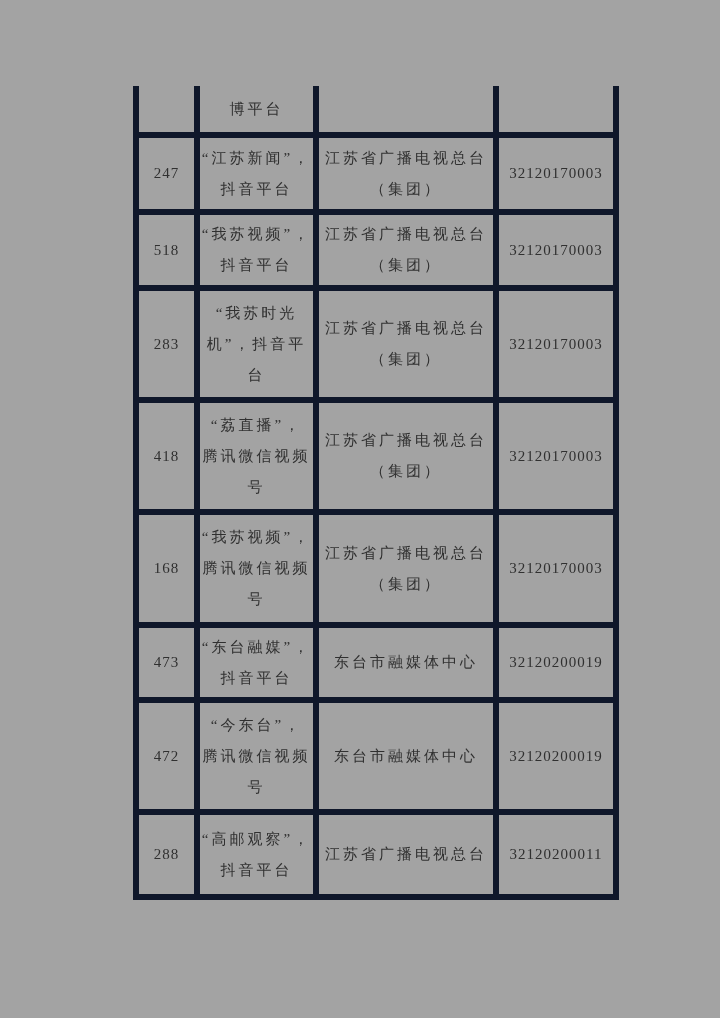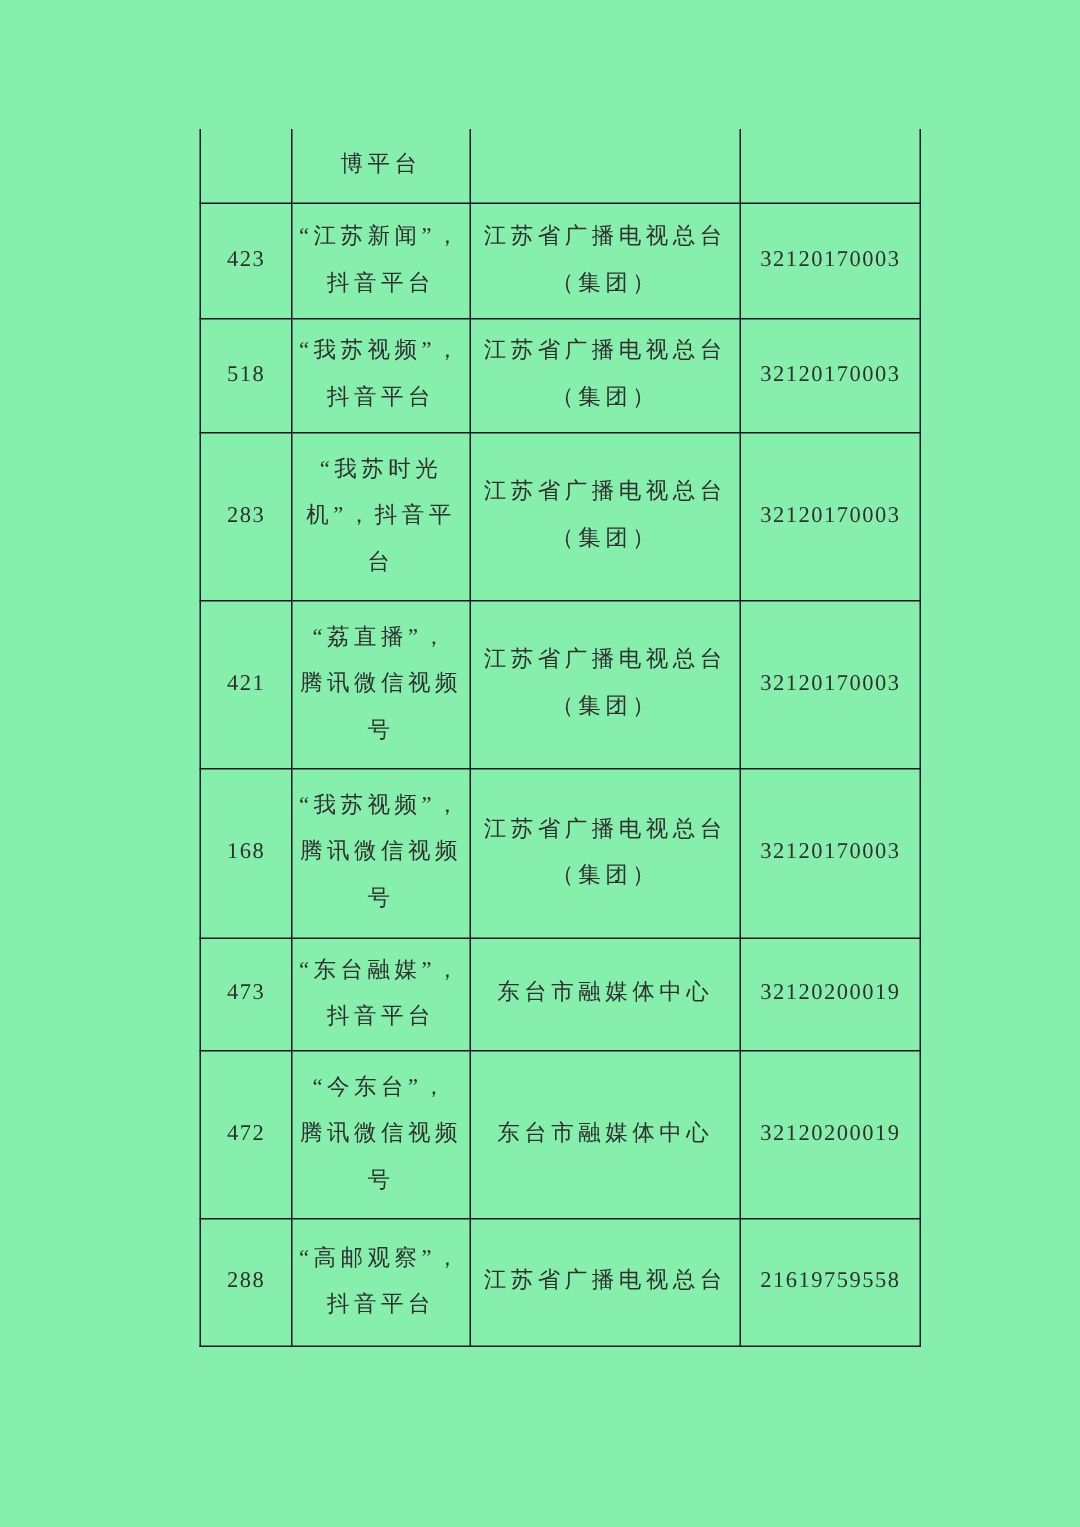--- a/index.html
+++ b/index.html
@@ -11,31 +11,31 @@
     height: 1018px;
     background: #ffffff;
     position: relative;
     font-family: "Liberation Serif", "DejaVu Serif", serif;
     color: #303030;
     overflow: hidden;
   }
   .page {
     position: absolute;
     inset: 0;
-    background: #86efac;
+    background: #a3a3a3;
   }
   table.doc-table {
     position: absolute;
     left: 133px;
     top: 86px;
     border-collapse: collapse;
     table-layout: fixed;
   }
   .doc-table td {
-    border: 1px solid #0f172a;
+    border: 6px solid #0f172a;
     text-align: center;
     vertical-align: middle;
     padding: 0;
     font-size: 15px;
     line-height: 31px;
     white-space: pre-line;
     overflow: hidden;
   }
   
   .doc-table tr.continued td {
@@ -74,21 +74,21 @@
       <col class="col-lic">
     </colgroup>
     <tbody>
       <tr class="r0 continued">
         <td class="cell-no"></td>
         <td class="cell-name">博平台</td>
         <td class="cell-org"></td>
         <td class="cell-lic"></td>
       </tr>
       <tr class="r1">
-        <td class="cell-no">423</td>
+        <td class="cell-no">247</td>
         <td class="cell-name">“江苏新闻”，
 抖音平台</td>
         <td class="cell-org">江苏省广播电视总台
 （集团）</td>
         <td class="cell-lic">32120170003</td>
       </tr>
       <tr class="r2">
         <td class="cell-no">518</td>
         <td class="cell-name">“我苏视频”，
 抖音平台</td>
@@ -99,21 +99,21 @@
       <tr class="r3">
         <td class="cell-no">283</td>
         <td class="cell-name">“我苏时光
 机”，抖音平
 台</td>
         <td class="cell-org">江苏省广播电视总台
 （集团）</td>
         <td class="cell-lic">32120170003</td>
       </tr>
       <tr class="r4">
-        <td class="cell-no">421</td>
+        <td class="cell-no">418</td>
         <td class="cell-name">“荔直播”，
 腾讯微信视频
 号</td>
         <td class="cell-org">江苏省广播电视总台
 （集团）</td>
         <td class="cell-lic">32120170003</td>
       </tr>
       <tr class="r5">
         <td class="cell-no">168</td>
         <td class="cell-name">“我苏视频”，
@@ -136,17 +136,17 @@
 腾讯微信视频
 号</td>
         <td class="cell-org">东台市融媒体中心</td>
         <td class="cell-lic">32120200019</td>
       </tr>
       <tr class="r8">
         <td class="cell-no">288</td>
         <td class="cell-name">“高邮观察”，
 抖音平台</td>
         <td class="cell-org">江苏省广播电视总台</td>
-        <td class="cell-lic">21619759558</td>
+        <td class="cell-lic">32120200011</td>
       </tr>
     </tbody>
   </table>
 </div>
 
 </body></html>

